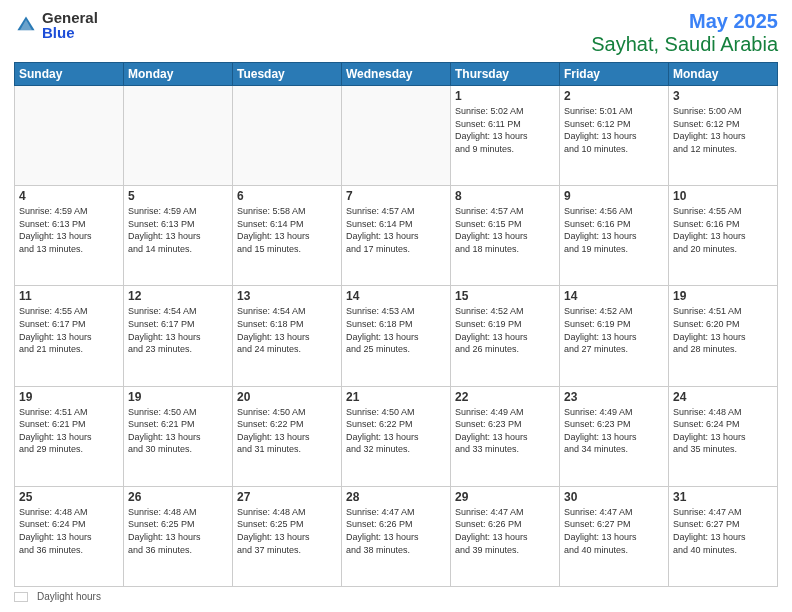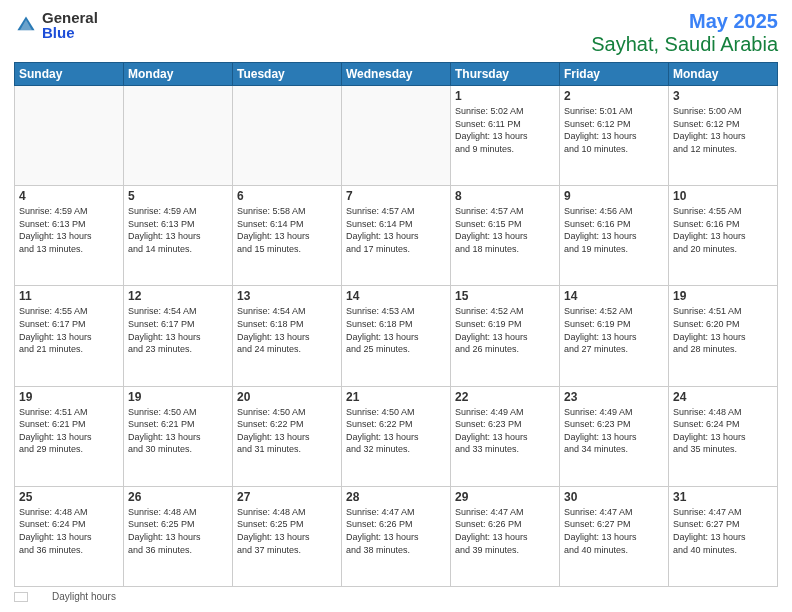--- a/index.html
+++ b/index.html
@@ -98,21 +98,21 @@
       font-size: 9px;
       color: #333;
       line-height: 1.4;
     }
     .footer {
       margin-top: 4px;
       font-size: 10px;
       color: #555;
       display: flex;
       align-items: flex-end;
-      gap: 24px;
+      gap: 9px;
     }
     .footer-box {
       width: 14px;
       height: 10px;
       background: #fff;
       border: 1px solid #ccc;
       display: inline-block;
     }
   </style>
 </head>

